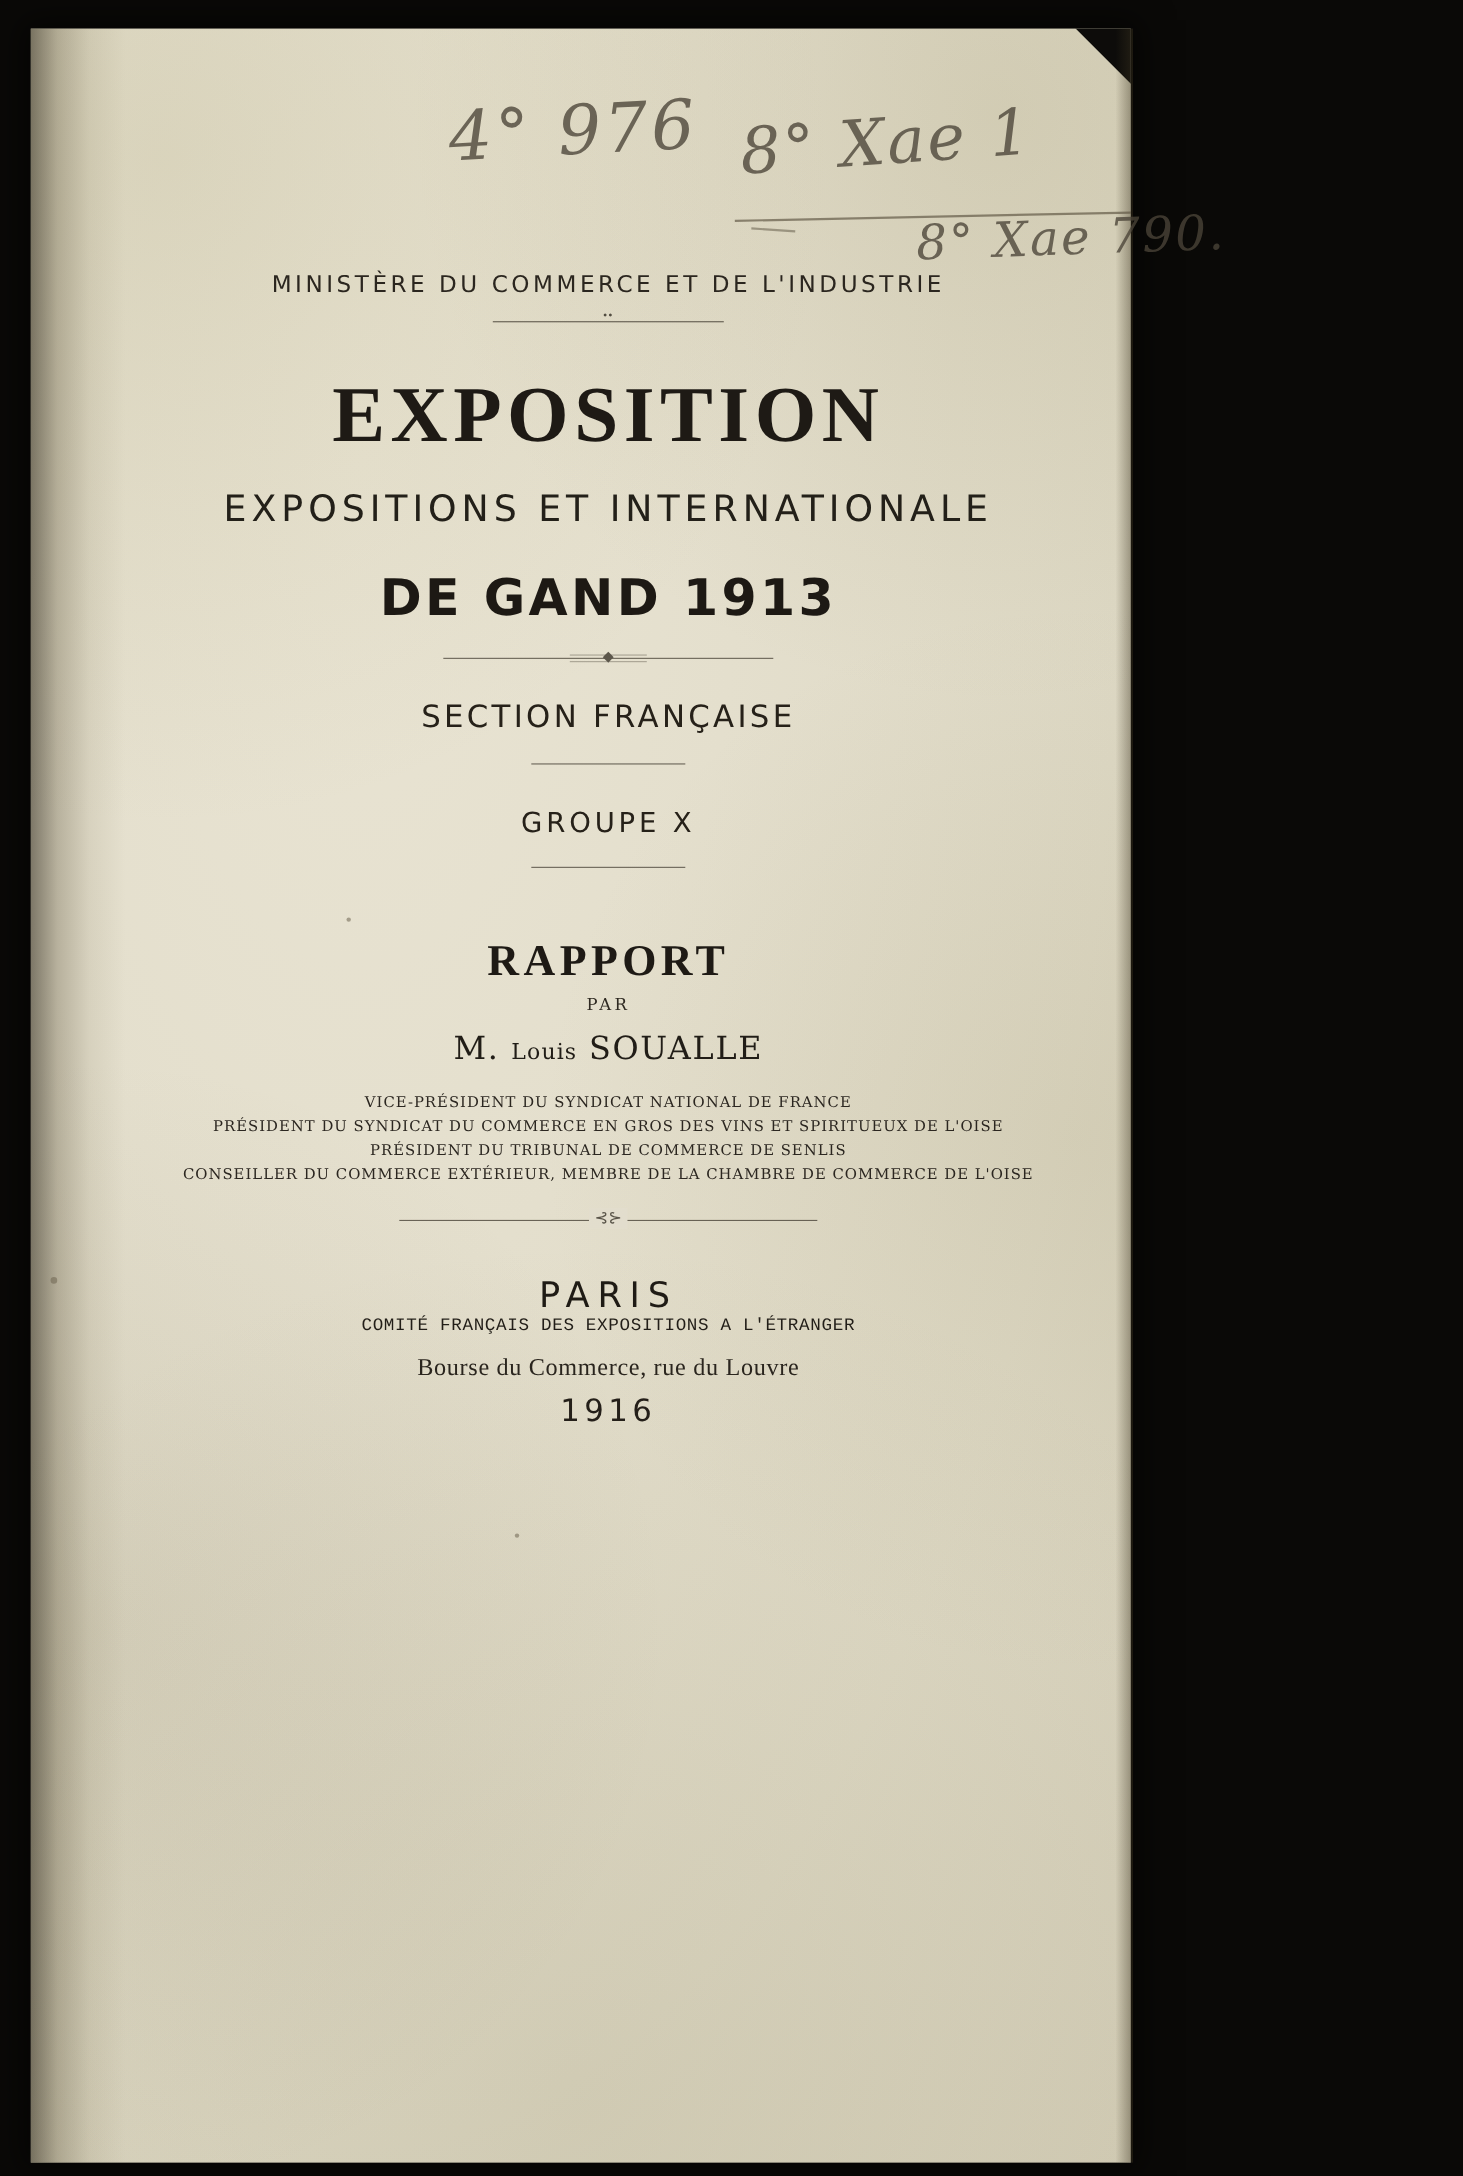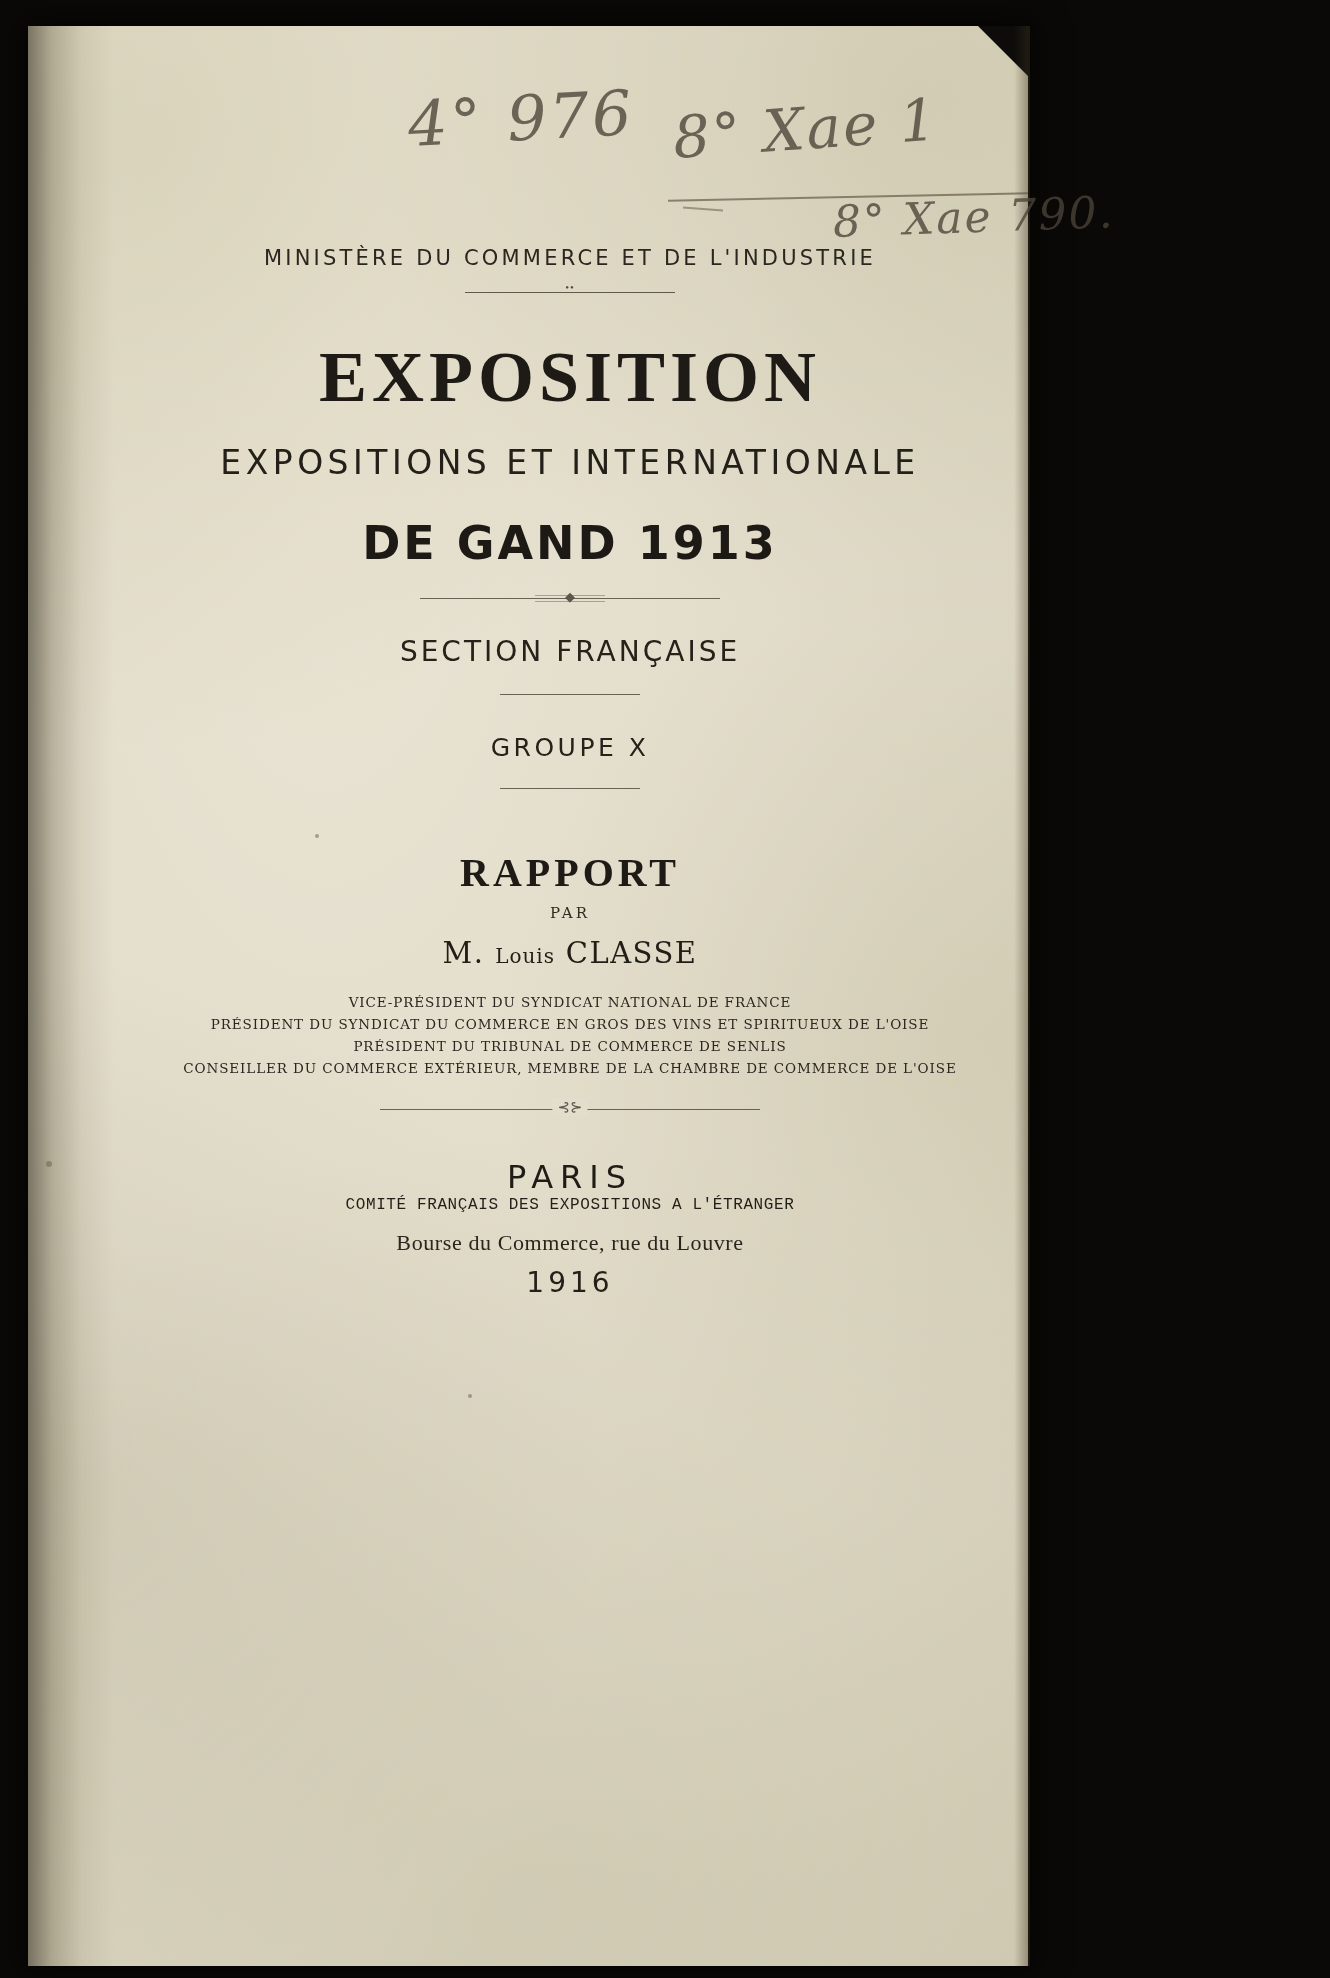--- a/index.html
+++ b/index.html
@@ -125,21 +125,21 @@
     left: 655px; top: 182px;
     width: 40px; height: 2px;
     background: #5a513f;
     opacity: 0.5;
     transform: rotate(4deg);
   }
 
   
   #typeblock {
     position: absolute;
-    left: 112px;
+    left: 95px;
     top: 0;
     width: 860px;
     text-align: center;
     color: #241f19;
   }
 
   .ministry {
     margin-top: 220px;
     font-family: "DejaVu Sans", sans-serif;
     font-size: 21px;
@@ -388,21 +388,21 @@
       <div class="section">SECTION FRANÇAISE</div>
       <div class="plain-rule"></div>
 
       <div class="groupe">GROUPE X</div>
       <div class="plain-rule"></div>
 
       <div class="rapport">RAPPORT</div>
       <div class="par">PAR</div>
 
       <div class="author">
-        <span>M. </span><span class="sm">Louis</span> <span>CLASSE</span>
+        <span>M. </span><span class="sm">Louis</span> <span>SOUALLE</span>
       </div>
 
       <div class="credentials">
         <div>VICE-PRÉSIDENT DU SYNDICAT NATIONAL DE FRANCE</div>
         <div>PRÉSIDENT DU SYNDICAT DU COMMERCE EN GROS DES VINS ET SPIRITUEUX DE L'OISE</div>
         <div>PRÉSIDENT DU TRIBUNAL DE COMMERCE DE SENLIS</div>
         <div>CONSEILLER DU COMMERCE EXTÉRIEUR, MEMBRE DE LA CHAMBRE DE COMMERCE DE L'OISE</div>
       </div>
 
       <div class="fancy-rule"></div>

